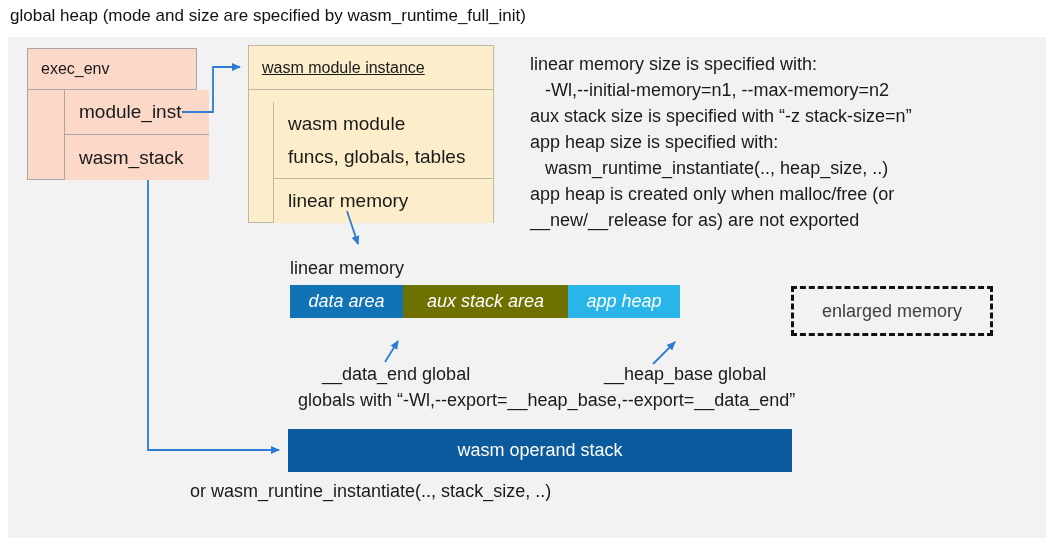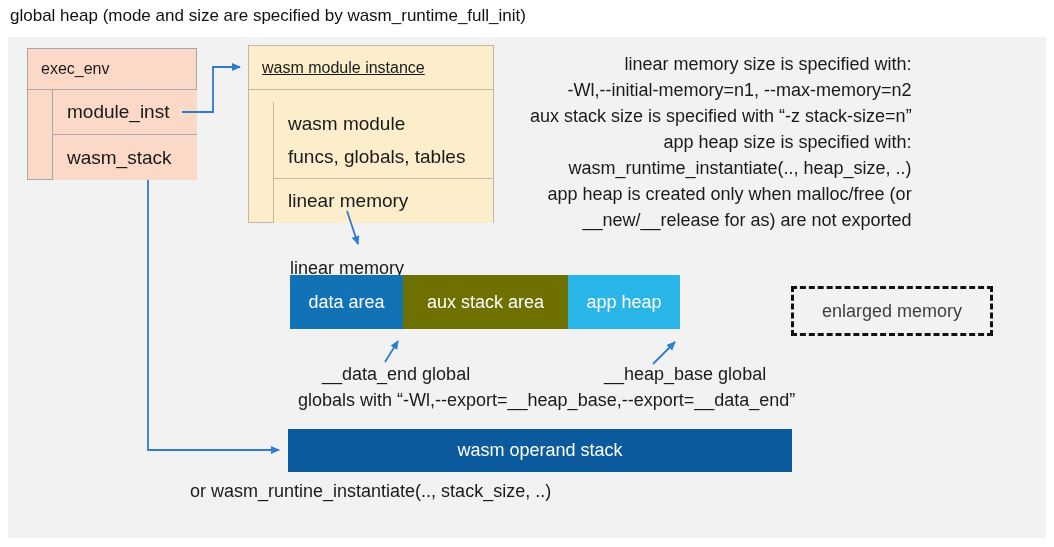--- a/index.html
+++ b/index.html
@@ -10,39 +10,39 @@
 
   .panel { position:absolute; left:8px; top:37px; width:1038px; height:501px; background:#f2f2f2; }
 
   .box { position:absolute; box-sizing:border-box; }
   .hdr { display:flex; align-items:center; padding-left:13px; font-size:16px; box-sizing:border-box; }
   .row { position:absolute; display:flex; align-items:center; padding-left:14px; font-size:19px; box-sizing:border-box; }
 
   
   .execenv { left:27px; top:48px; width:170px; height:132px; background:#fbd8c8; border:1px solid #a8a8a8; }
   .execenv .hdr { height:41px; border-bottom:1px solid #a8a8a8; }
-  .execenv .row { left:24px; width:145px; border-left:1px solid #a8a8a8; background:#fbd8c8; }
+  .execenv .row { left:36px; width:145px; border-left:1px solid #a8a8a8; background:#fbd8c8; }
   .execenv .row1 { top:41px; height:45px; border-bottom:1px solid #a8a8a8; }
   .execenv .row2 { top:86px; height:45px; }
 
   
   .inst { left:248px; top:45px; width:246px; height:178px; background:#fdeecb; border:1px solid #c0b8a4;text-decoration:underline; }
   .inst .hdr { height:44px; border-bottom:1px solid #c0b8a4; }
   .inst .row { left:24px; width:220px; border-left:1px solid #c0b8a4; background:#fdeecb; }
   .inst .rowA { top:56px; height:45px; border-bottom:1px solid #c0b8a4;text-align:center; }
   .inst .rowB { top:89px; height:44px; border-bottom:1px solid #c0b8a4; }
   .inst .rowC { top:133px; height:44px; }
 
   
   .notes-right { position:absolute; left:530px; top:51px; font-size:18px; line-height:26px; }
-  .notes-right div { white-space:pre;text-align:right; }
+  .notes-right div { white-space:pre; }
 
   
   .lm-label { position:absolute; left:290px; top:258px; font-size:18px; }
-  .seg { position:absolute; top:275px; height:54px; display:flex; align-items:center; justify-content:center; color:#fff; font-size:18px; white-space:nowrap; }
+  .seg { position:absolute; top:285px; height:33px; display:flex; align-items:center; justify-content:center; color:#fff; font-size:18px; white-space:nowrap;font-style:italic; }
   .seg-data { left:290px; width:113px; background:#1173b5; }
   .seg-aux  { left:403px; width:165px; background:#6e7100; }
   .seg-app  { left:568px; width:112px; background:#29b5e8; }
   .seg-libc { left:680px; width:110px; background:#8a2b10; }
   .seg-enl  { position:absolute; left:791px; top:286px; width:202px; height:50px; box-sizing:border-box;
               border:3px dashed #111; color:#404040; display:flex; align-items:center; justify-content:center;
               font-size:18px; background:transparent; }
 
   .lbl-dataend  { position:absolute; left:322px; top:364px; font-size:18px; }
   .lbl-heapbase { position:absolute; left:604px; top:364px; font-size:18px; }

